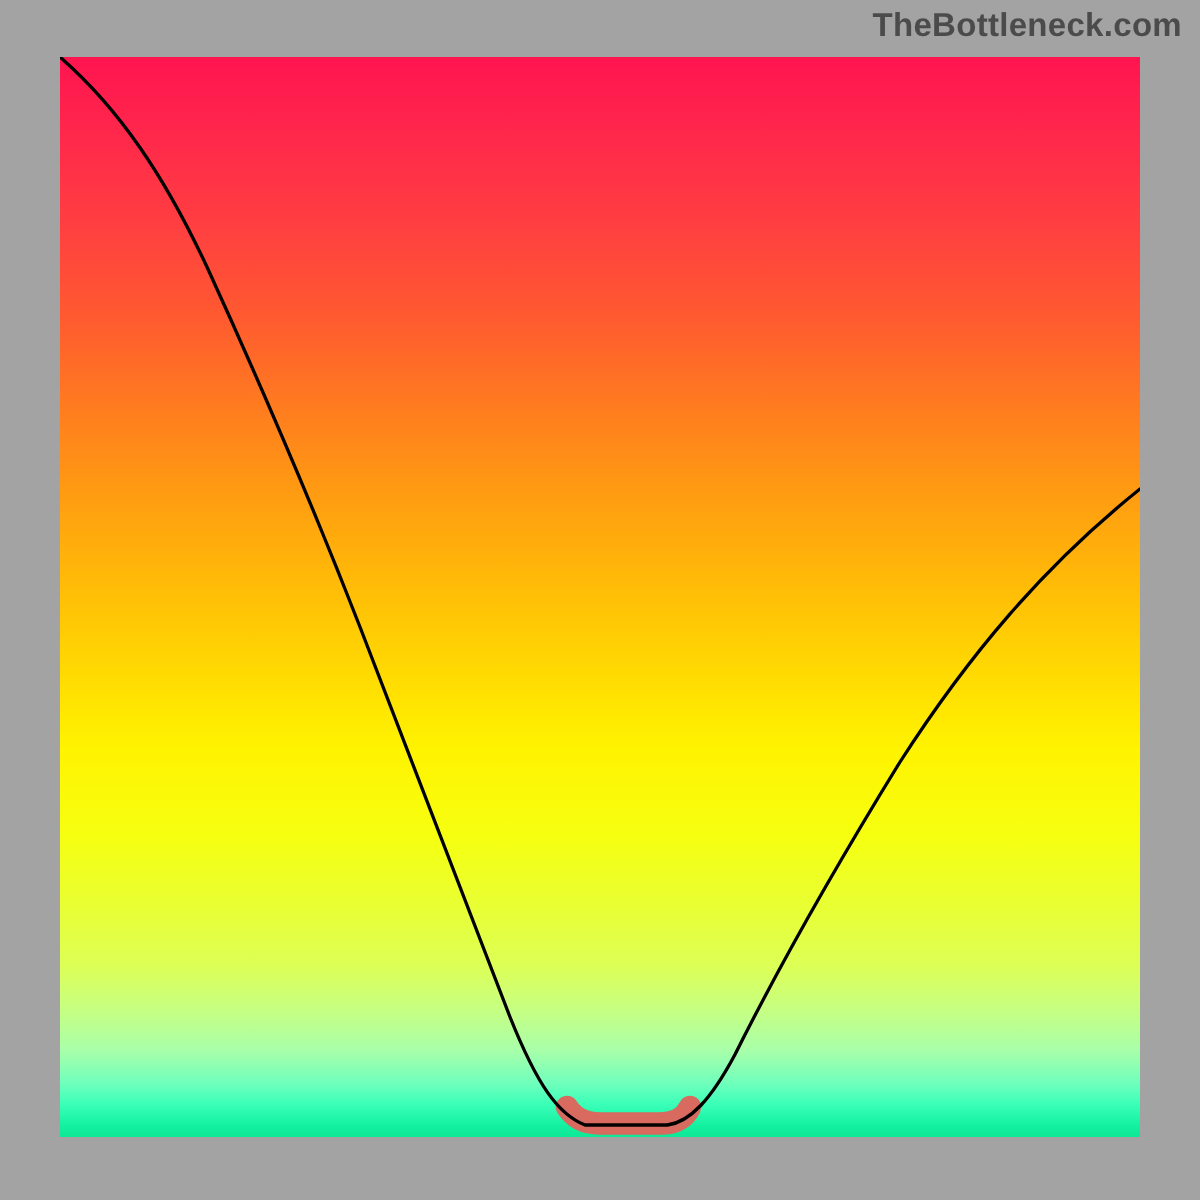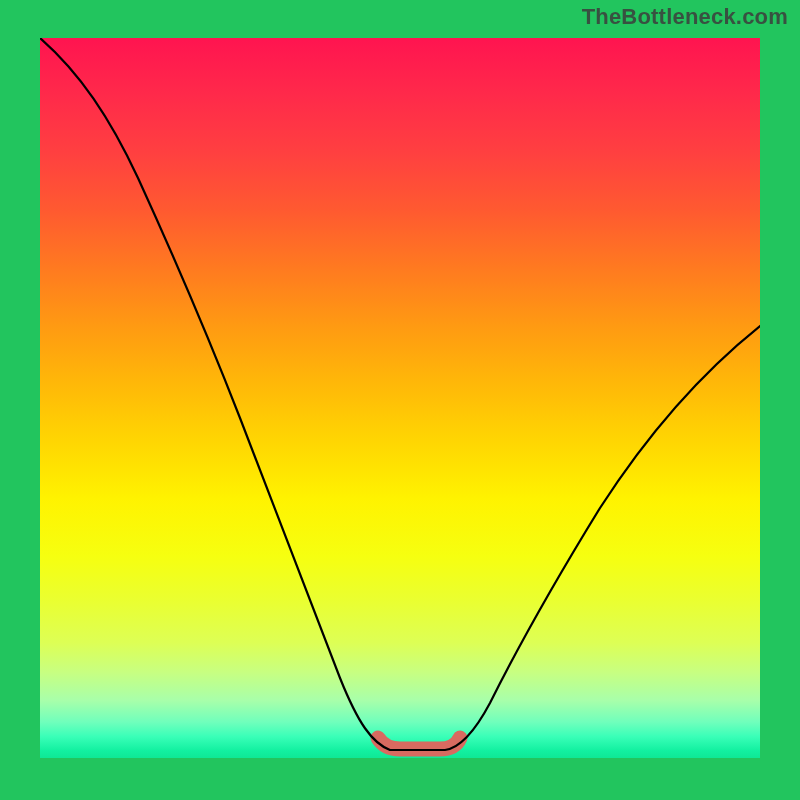--- a/index.html
+++ b/index.html
@@ -8,21 +8,21 @@
     width: 800px;
     height: 800px;
     overflow: hidden;
     background: #000;
     font-family: Arial, Helvetica, sans-serif;
   }
   .outer {
     position: relative;
     width: 800px;
     height: 800px;
-    background: #22c55e;
+    background: #a3a3a3;
   }
   .watermark {
     position: absolute;
     top: 4px;
     right: 12px;
     color: rgba(60,60,60,0.85);
     font-size: 22px;
     font-weight: 600;
     letter-spacing: 0.2px;
     z-index: 20;

